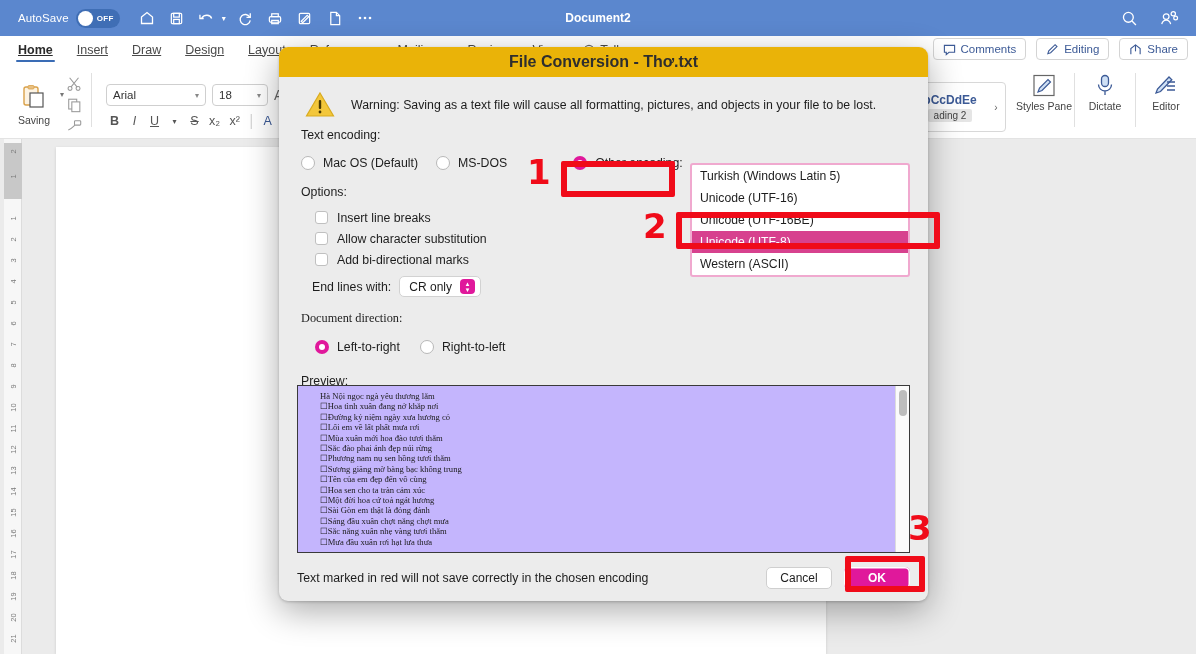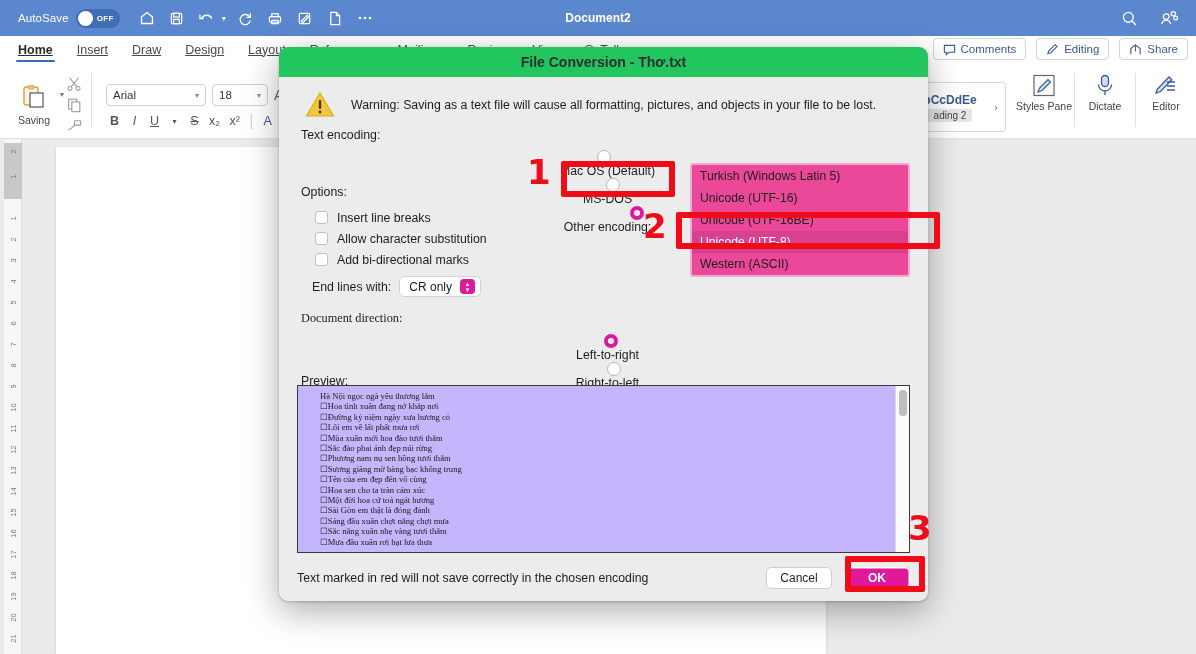--- a/index.html
+++ b/index.html
@@ -126,29 +126,29 @@
 
   
   .modal {
     position: absolute; left: 279px; top: 47px; width: 649px; height: 554px;
     background: #ececec; border-radius: 9px;
     box-shadow: 0 10px 34px rgba(0,0,0,.33), 0 1px 3px rgba(0,0,0,.2);
     overflow: hidden;
   }
   .modal-title {
     height: 30px; display: flex; align-items: center; justify-content: center;
-    font-size: 14px; font-weight: bold; color: #2e2e2e;
-    background: #22c55e;
+    font-size: 16px; font-weight: bold; color: #2e2e2e;
+    background: #eab308;
   }
   .warn-row { display: flex; align-items: center; gap: 16px; padding: 14px 24px 10px 26px; }
   .warn-text { font-size: 12.3px; color: #1d1d1d; }
   .m-body { padding: 0 22px; position: relative; }
   .sec-label { font-size: 12.3px; color: #1d1d1d; margin-bottom: 8px; }
 
-  .enc-row { display: flex; align-items: center; height: 26px; flex-direction: column; }
+  .enc-row { display: flex; align-items: center; height: 26px; }
   .radio { width: 14px; height: 14px; border-radius: 50%; border: 1px solid #b8b8b8; background: #fff; flex: none; }
   .radio.sel { border: none; background: #e0189b; position: relative; }
   .radio.sel::after {
     content: ""; position: absolute; left: 4px; top: 4px; width: 6px; height: 6px;
     border-radius: 50%; background: #fff;
   }
   .radio-lab { font-size: 12.3px; color: #1d1d1d; margin-left: 8px; }
 
   .opt-row { display: flex; align-items: center; height: 21px; margin-left: 14px; }
   .cbx { width: 13px; height: 13px; border-radius: 3px; border: 1px solid #c0c0c0; background: #fff; flex: none; }
@@ -161,21 +161,21 @@
     font-size: 12px; color: #1d1d1d;
   }
   .popchev {
     width: 15px; height: 15px; border-radius: 4px; background: #e0189b;
     display: flex; flex-direction: column; align-items: center; justify-content: center;
     color: #fff; font-size: 7px; line-height: 6px;
   }
 
   .listbox {
     position: absolute; left: 690px; top: 163px; width: 220px; height: 114px;
-    background: #ec4899; border: 2px solid #f0a9cf; border-radius: 3px;
+    background: #ffffff; border: 2px solid #f0a9cf; border-radius: 3px;
     overflow: hidden;
   }
   .li { height: 22px; display: flex; align-items: center; padding: 0 8px; font-size: 12.2px; color: #1d1d1d; }
   .li.sel { background: #d7418e; color: #ffffff; }
 
   
   .prev-box {
     position: absolute; left: 297px; top: 385px; width: 613px; height: 168px;
     background: #c4b5fd; border: 1px solid #3a3a3a;
   }

